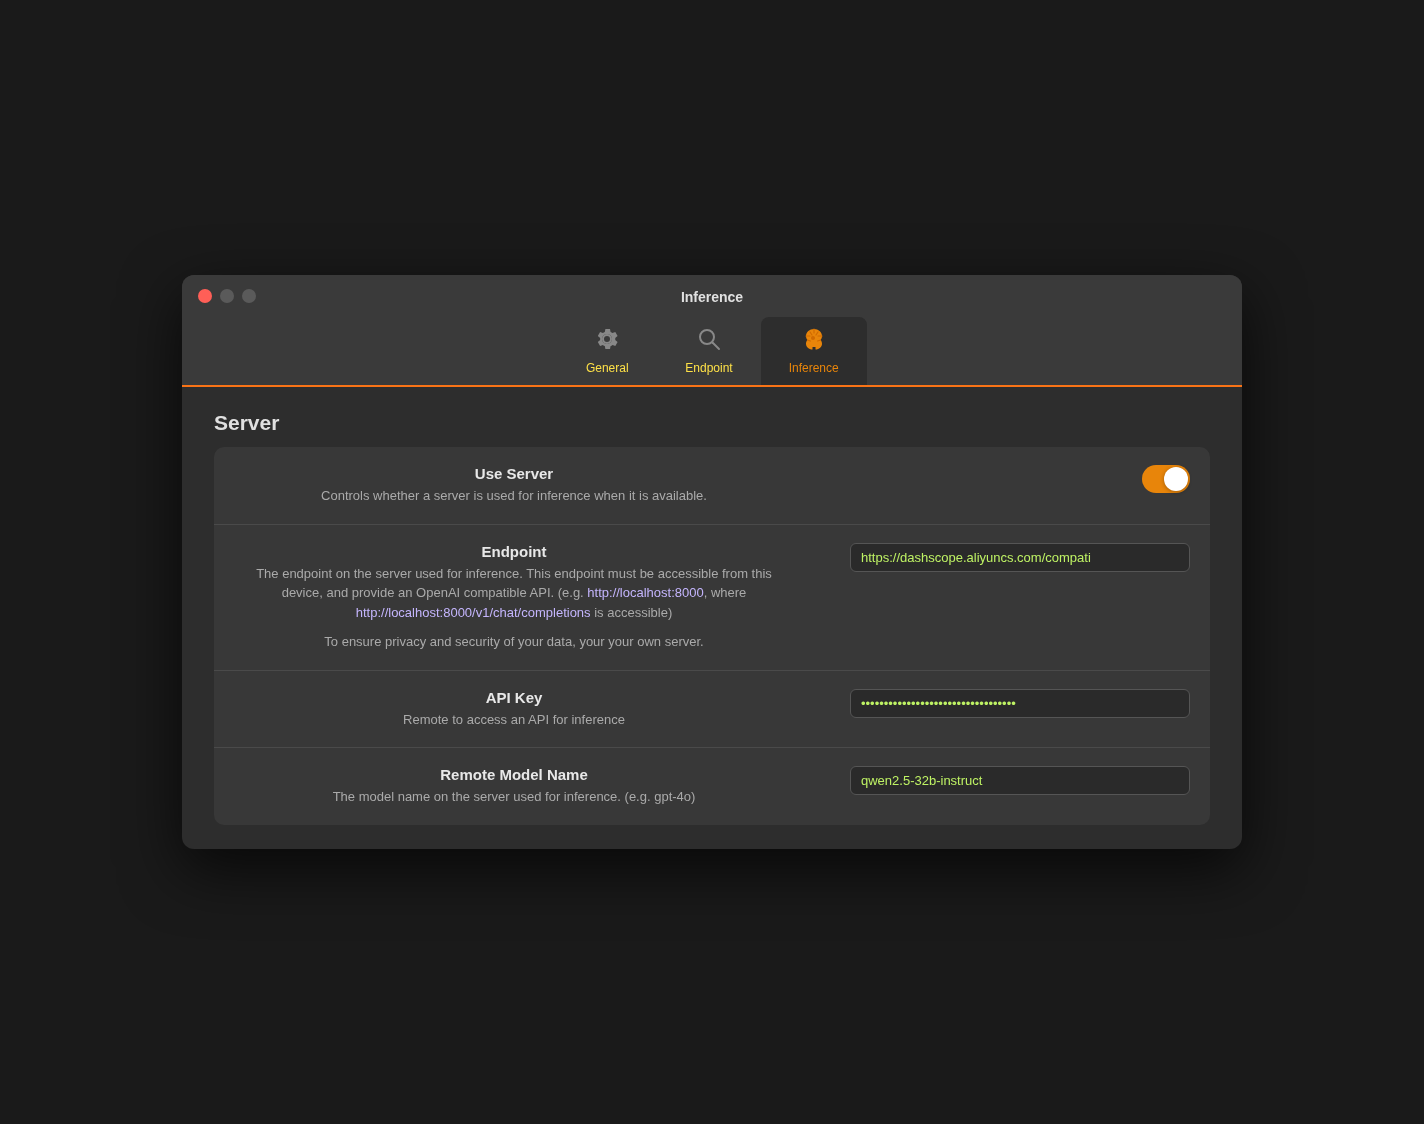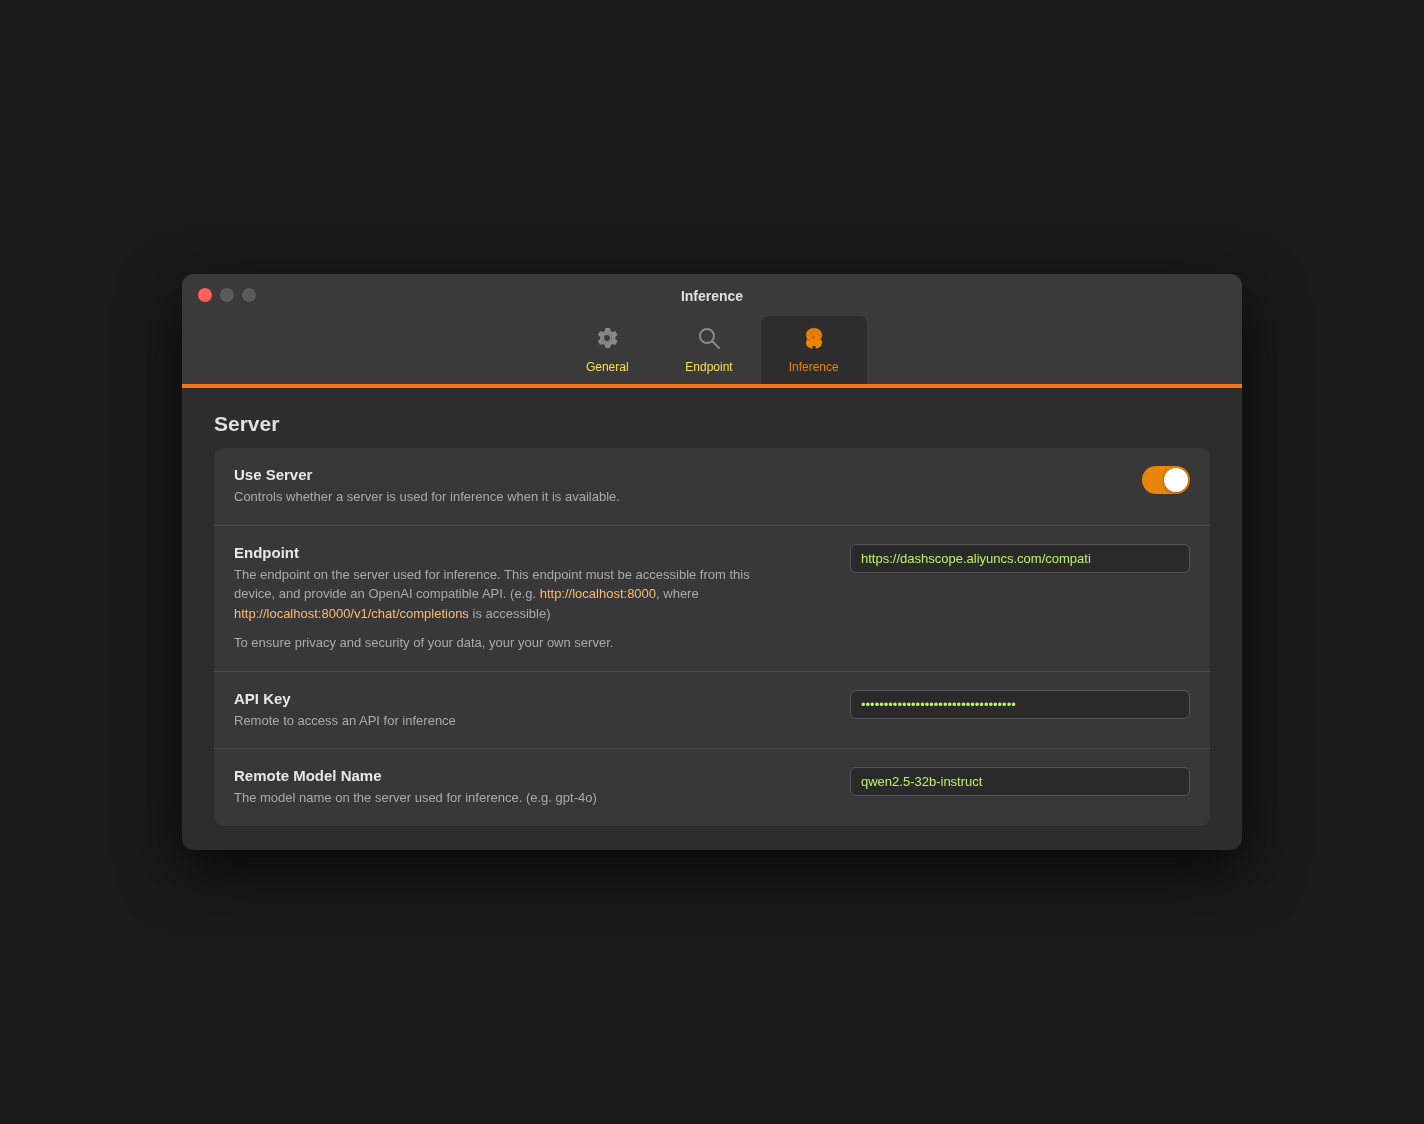--- a/index.html
+++ b/index.html
@@ -21,21 +21,21 @@
       overflow: hidden;
     }
 
     .titlebar {
       background: #3a3a3a;
       padding: 14px 16px 0 16px;
       display: flex;
       flex-direction: column;
       align-items: center;
       position: relative;
-      border-bottom: 4px solid #f97316;
+      border-bottom: 2px solid #f97316;
     }
 
     .traffic-lights {
       position: absolute;
       left: 16px;
       top: 14px;
       display: flex;
       gap: 8px;
     }
 
@@ -117,20 +117,21 @@
       justify-content: space-between;
     }
 
     .card-row:last-child {
       border-bottom: none;
     }
 
     .row-left {
       flex: 1;
       max-width: 560px;
+      text-align: center;
     }
 
     .row-right {
       display: flex;
       align-items: center;
       margin-left: 20px;
     }
 
     .row-title {
       color: #e8e8e8;
@@ -139,21 +140,21 @@
       margin-bottom: 4px;
     }
 
     .row-desc {
       color: #aaaaaa;
       font-size: 13px;
       line-height: 1.5;
     }
 
     .row-desc a {
-      color: #fdba74;
+      color: #c4b5fd;
       text-decoration: none;
     }
 
     
     .toggle {
       width: 48px;
       height: 28px;
       background: #e8850a;
       border-radius: 14px;
       position: relative;

